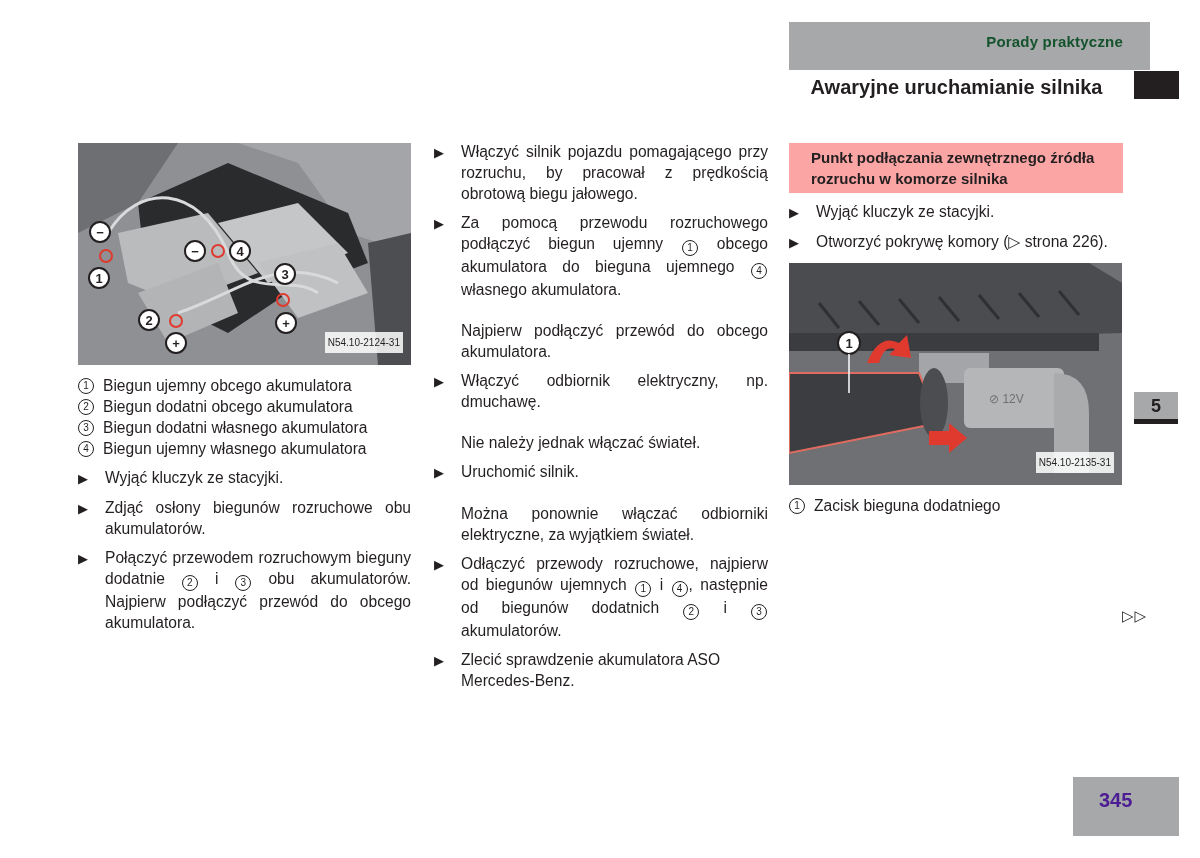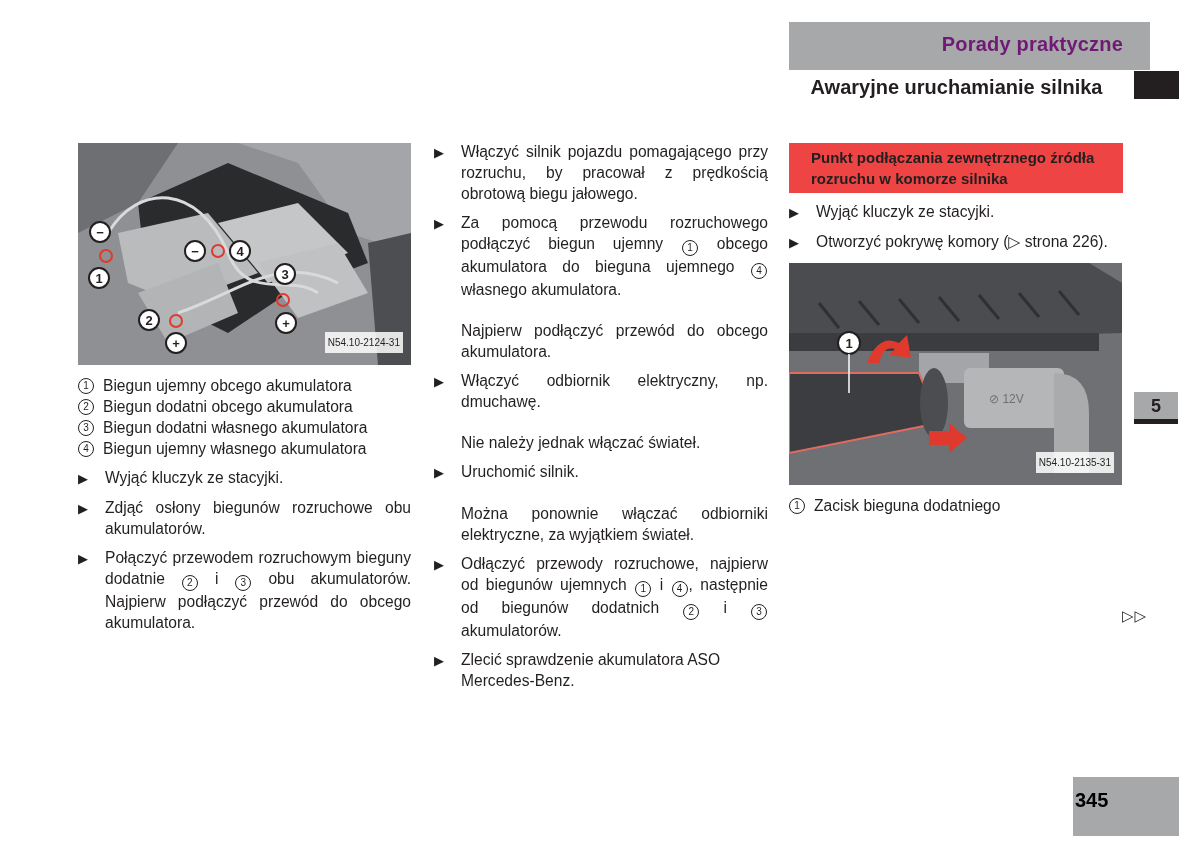--- a/index.html
+++ b/index.html
@@ -5,21 +5,21 @@
   html, body { margin: 0; padding: 0; }
   body {
     width: 1200px; height: 858px; background: #ffffff; position: relative; overflow: hidden;
     font-family: "Liberation Sans", "DejaVu Sans", sans-serif; color: #231f20;
   }
   .hdr-bar {
     position: absolute; left: 789px; top: 22px; width: 361px; height: 48px;
     background: #a7a8aa;
   }
   .hdr-section {
-    position: absolute; right: 27px; top: 11px; color: #701a75; font-weight: bold; font-size: 20px;
+    position: absolute; right: 27px; top: 11px; color: #14532d; font-weight: bold; font-size: 15px;
     font-family: "Liberation Sans", sans-serif; letter-spacing: 0.2px;
   }
   .hdr-title {
     position: absolute; left: 790px; top: 76px; width: 333px; text-align: center;
     font-weight: bold; font-size: 20px; color: #231f20;
   }
   .hdr-block {
     position: absolute; left: 1134px; top: 71px; width: 45px; height: 28px; background: #231f20;
   }
   .col { position: absolute; font-size: 15.6px; line-height: 21px; color: #231f20; }
@@ -41,35 +41,35 @@
     display: inline-flex; align-items: center; justify-content: center;
     width: 14px; height: 14px; border: 1px solid #231f20; border-radius: 50%;
     font-size: 10px; line-height: 1; margin-right: 9px; flex: none; vertical-align: -2px;
   }
   .num.inline { margin: 0 1px; }
   .step { display: flex; margin-top: 8px; }
   .step .arrow { width: 27px; flex: none; font-size: 13px; padding-top: 1px; }
   .step .txt { flex: 1; text-align: justify; }
   .note { margin-top: 20px; padding-left: 27px; text-align: justify; }
   .grey-head {
-    background: #ef4444; padding: 4px 8px 4px 22px; font-weight: bold; font-size: 15px; line-height: 21px;
+    background: #fca5a5; padding: 4px 8px 4px 22px; font-weight: bold; font-size: 15px; line-height: 21px;
     height: 42px;
   }
   .intro { margin-top: 9px; text-align: justify; }
   .figure2 {
     position: relative; width: 333px; height: 222px; margin-top: 10px; overflow: hidden; background: #5c5e61;
   }
   .cont-mark { position: absolute; left: 1122px; top: 607px; font-size: 15px; letter-spacing: 1px; }
   .tab5 {
     position: absolute; left: 1134px; top: 392px; width: 44px; height: 27px; background: #a7a8aa;
     border-bottom: 5px solid #231f20; text-align: center; font-weight: bold; font-size: 18px; line-height: 28px;
   }
   .pagenum {
     position: absolute; left: 1073px; top: 777px; width: 106px; height: 59px; background: #a7a8aa;
-    color: #000000; font-weight: bold; font-size: 20px; padding: 12px 0 0 2px; box-sizing: border-box;
+    color: #4c1d95; font-weight: bold; font-size: 20px; padding: 12px 0 0 26px; box-sizing: border-box;
   }
   svg { display: block; }
 </style>
 </head>
 <body>
 
 <div class="hdr-bar">
   <span class="hdr-section">Porady praktyczne</span>
 </div>
 <div class="hdr-title">Awaryjne uruchamianie silnika</div>

